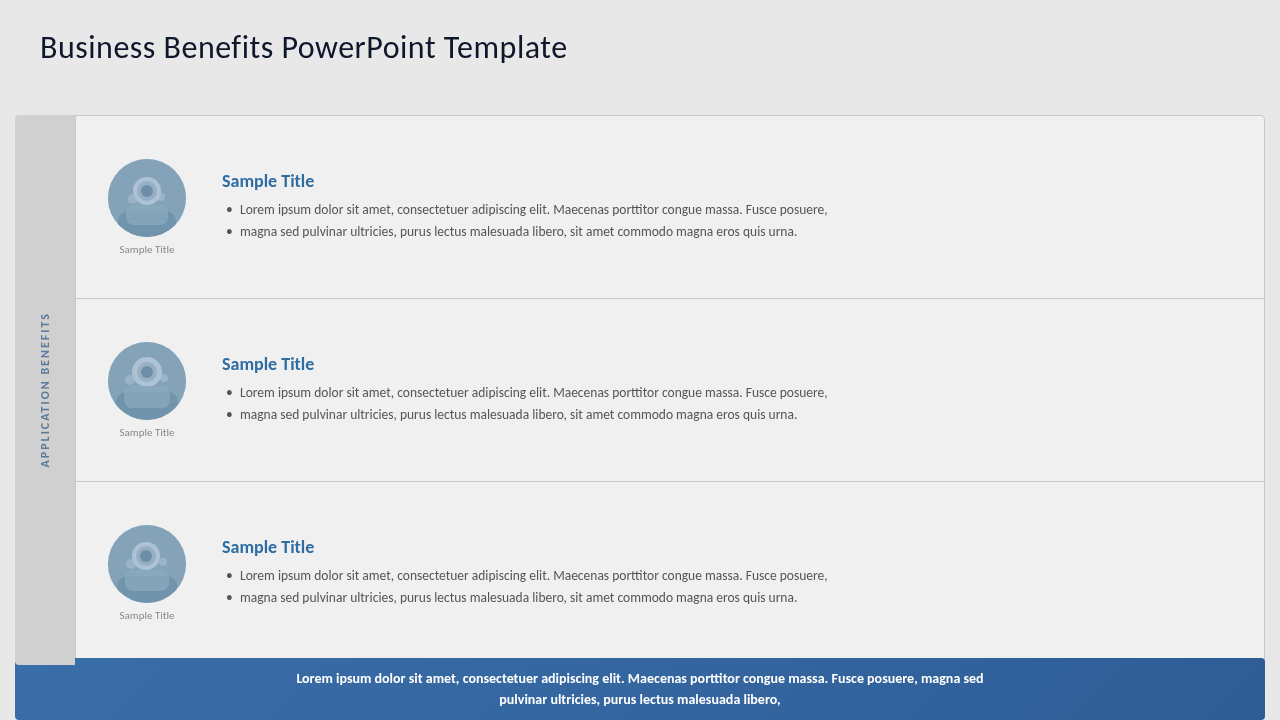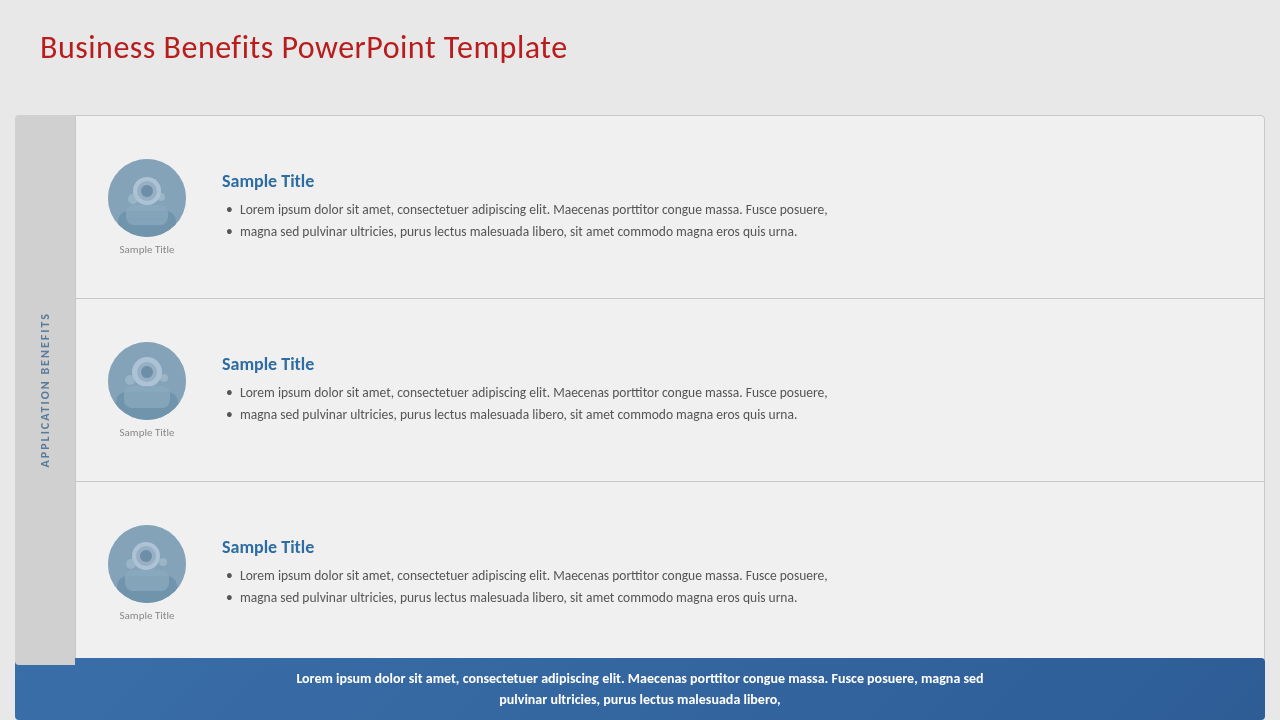--- a/index.html
+++ b/index.html
@@ -10,21 +10,21 @@
       font-family: 'Calibri', 'Segoe UI', Arial, sans-serif;
       overflow: hidden;
       position: relative;
     }
 
     .page-title {
       position: absolute;
       top: 28px;
       left: 40px;
       font-size: 32px;
-      color: #b91c1c;
+      color: #0f172a;
       font-weight: 300;
       letter-spacing: 0.5px;
     }
 
     .main-container {
       position: absolute;
       top: 115px;
       left: 15px;
       right: 15px;
       bottom: 55px;

